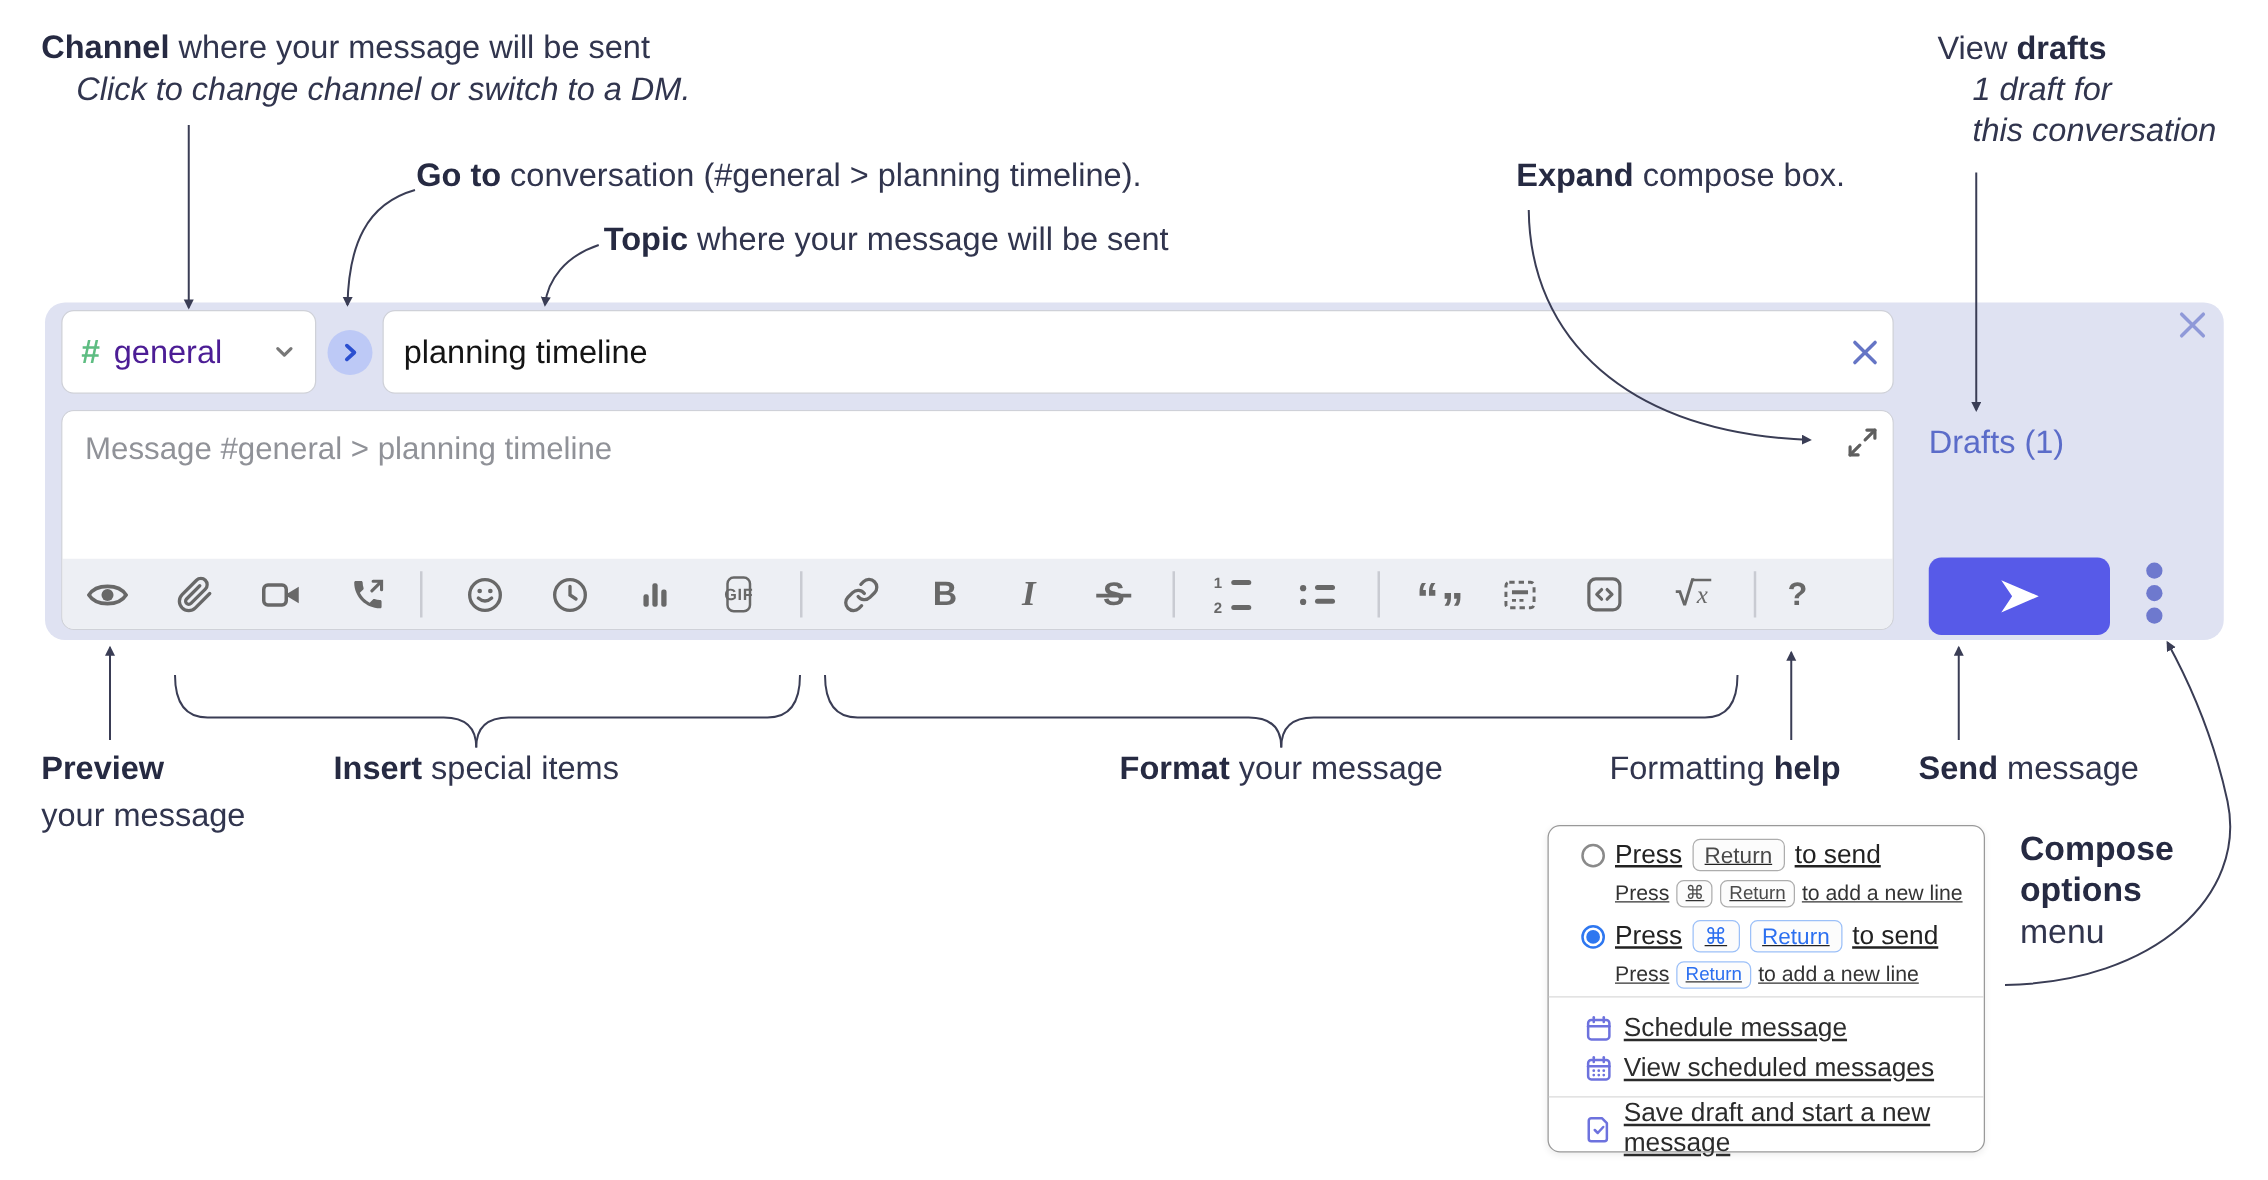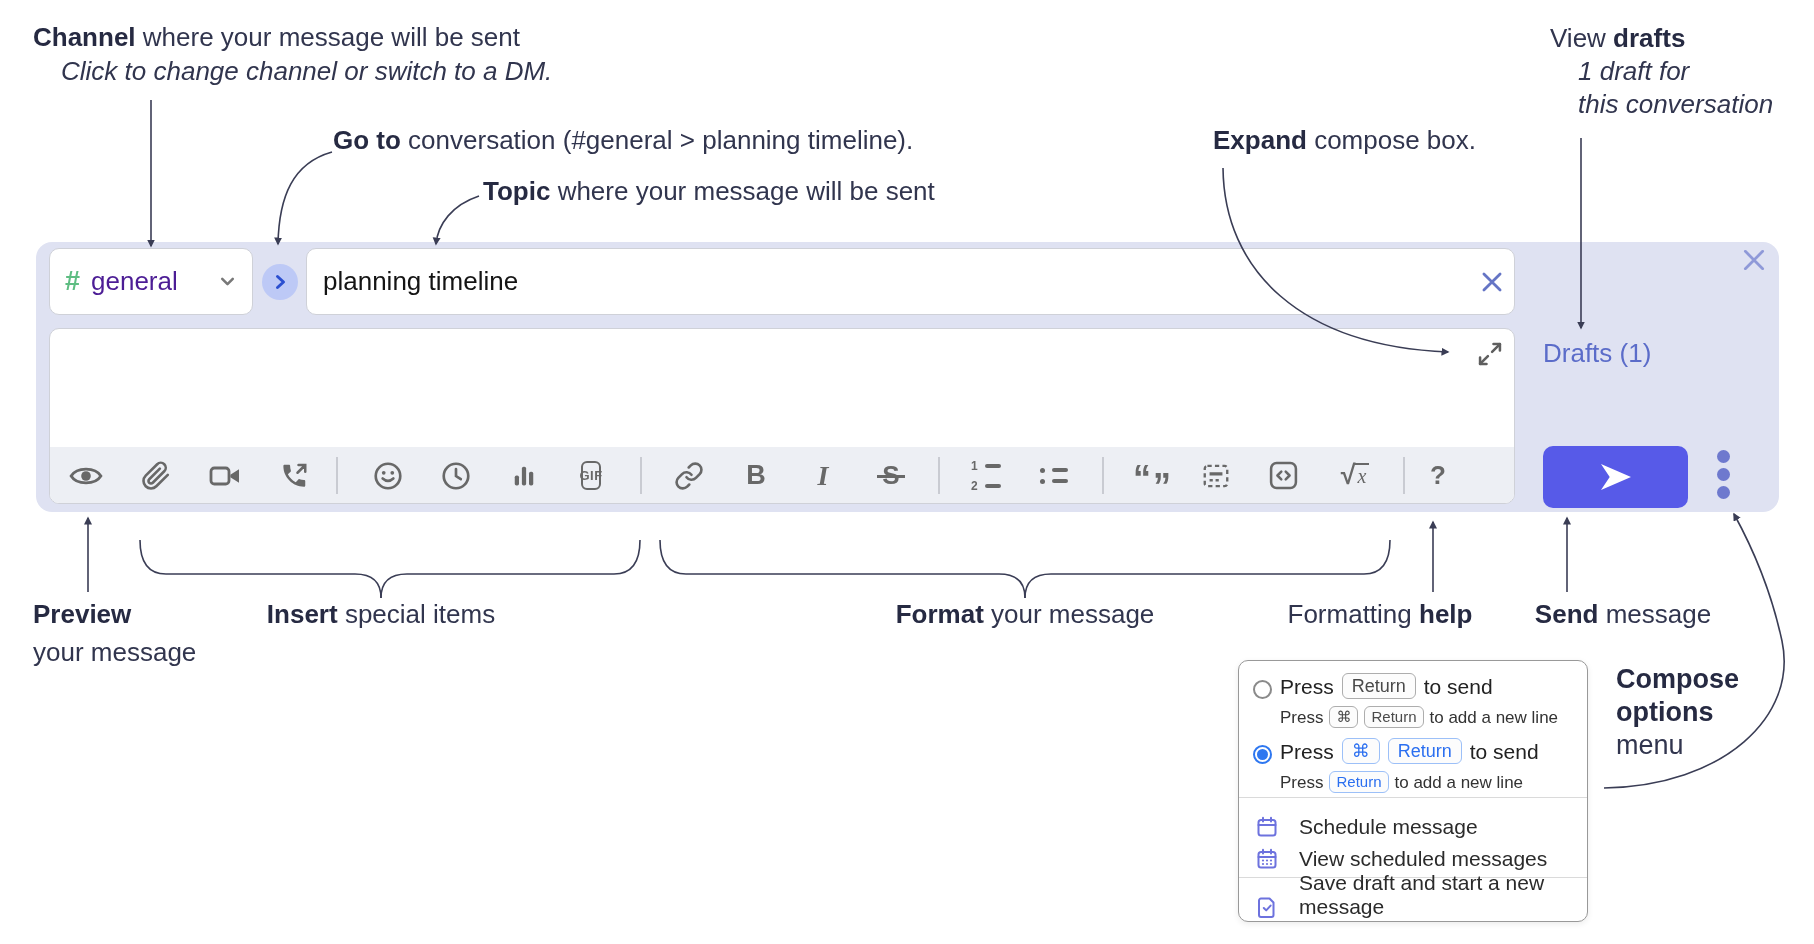--- a/index.html
+++ b/index.html
@@ -73,34 +73,34 @@
               background:#575ae8; display:flex; align-items:center; justify-content:center; cursor:pointer; }
   .kebab { position:absolute; left:1680px; top:208px; width:14px; display:flex; flex-direction:column;
            gap:5px; align-items:center; cursor:pointer; }
   .kebab i { width:13px; height:13px; border-radius:50%; background:#6e79ce; }
 
   .panel-close { position:absolute; left:1703px; top:3px; width:30px; height:30px; cursor:pointer; }
 
   
   .popup { position:absolute; left:1238px; top:660px; width:350px; height:262px; background:#fff;
            border:1.5px solid #999; border-radius:10px; box-shadow:0 2px 6px rgba(0,0,0,.08); z-index:10; }
-  .popup .prow { position:absolute; left:0; width:100%; display:flex; align-items:flex-end; }
+  .popup .prow { position:absolute; left:12px; width:100%; display:flex; align-items:center;text-decoration:underline; }
   .radio { width:19px; height:19px; border-radius:50%; flex:0 0 auto; }
   .radio.off { border:2px solid #8a8a8a; background:#fff; }
   .radio.on { border:2px solid #2e77f0; background:#fff; display:flex; align-items:center; justify-content:center; }
   .radio.on i { width:11px; height:11px; border-radius:50%; background:#2e77f0; }
   .main-row { gap:8px; padding-left:14px; font-size:21px; color:#222; height:30px; }
   .sub-row { gap:6px; padding-left:41px; font-size:17px; color:#333; height:26px; }
   kbd { display:inline-block; border:1.5px solid #adadad; border-radius:6px; background:#fcfcfc;
         color:#4a4a4a; font-family:"Liberation Sans",sans-serif; font-size:18px; line-height:24px;
         padding:0 9px; }
   .sub-row kbd { font-size:15px; line-height:20px; padding:0 6px; }
   kbd.blue { border-color:#9cc0f8; color:#2b6ff0; }
   .pdivider { position:absolute; left:0; width:100%; border-top:1px solid #dadada; }
-  .pitem { gap:20px; padding-left:16px; font-size:21px; color:#2b2b2b; height:32px; cursor:pointer; }
+  .pitem { gap:8px; padding-left:16px; font-size:21px; color:#2b2b2b; height:32px; cursor:pointer; }
 
   .compose-options-label { position:absolute; left:1616px; top:663px; font-size:27px; line-height:33px; }
 </style>
 </head>
 <body>
 
 <div class="stage">
 
   <div class="ann" style="left:33px; top:20px;">
     <div><b>Channel</b><span> where your message will be sent</span></div>
@@ -148,20 +148,21 @@
     <div class="box-white topic-input-wrap">
       <input class="topic-input" type="text" value="planning timeline" style="">
       <span class="topic-clear">
         <svg width="30" height="30" viewBox="0 0 26 26" fill="none" stroke="#6575c5" stroke-width="2.4" stroke-linecap="round">
             <path d="M6 6 L20 20 M20 6 L6 20"></path>
           </svg>
       </span>
     </div>
 
     <div class="box-white message-box">
+      <textarea class="message-textarea" placeholder="Message #general &gt; planning timeline" style=""></textarea>
       <span class="expand-btn">
         <svg width="28" height="28" viewBox="0 0 24 24" fill="none" stroke="#5f5f5f" stroke-width="2.2" stroke-linecap="round" stroke-linejoin="round">
           <polyline points="15 3.5 20.5 3.5 20.5 9"></polyline>
             <polyline points="9 20.5 3.5 20.5 3.5 15"></polyline>
           <line x1="20.5" y1="3.5" x2="13.8" y2="10.2"></line>
             <line x1="3.5" y1="20.5" x2="10.2" y2="13.8"></line>
         </svg>
       </span>
 
       <div class="toolbar">

